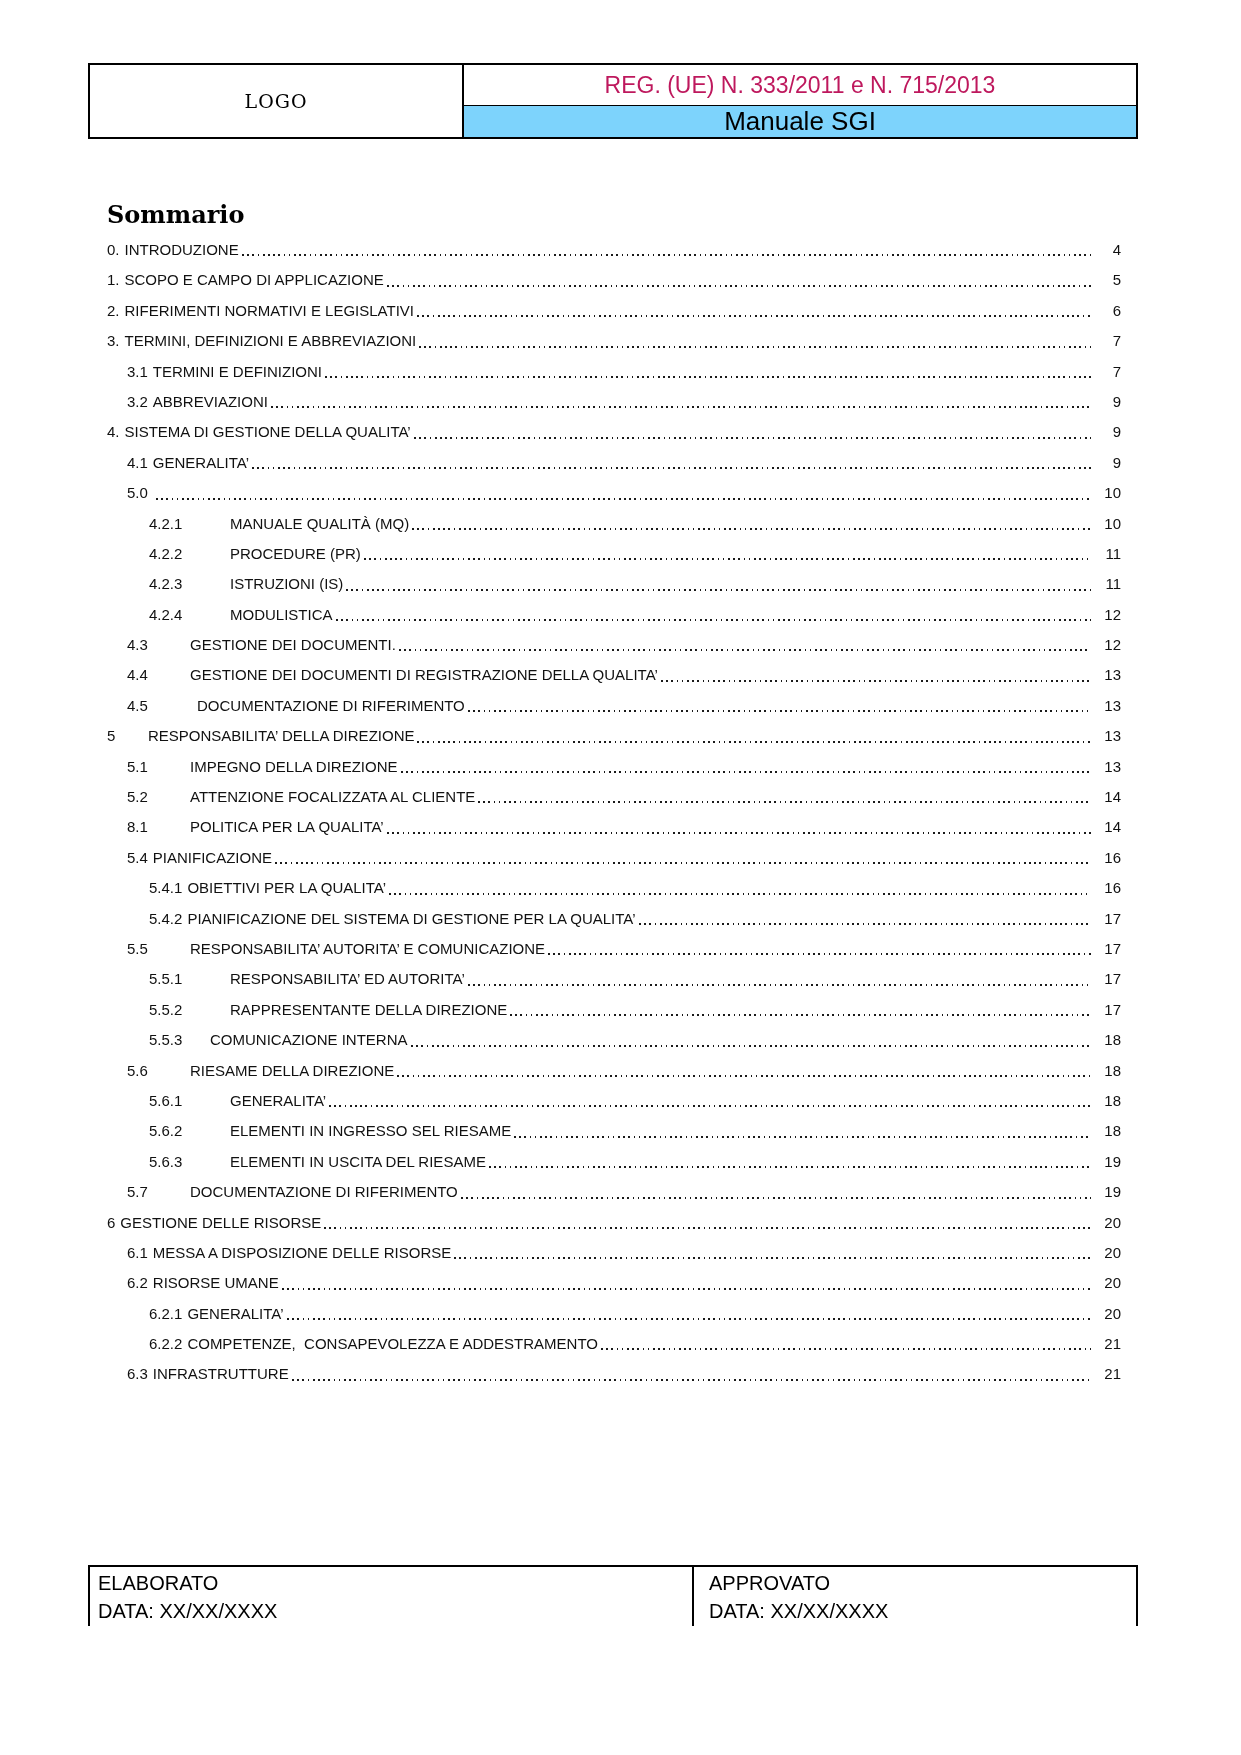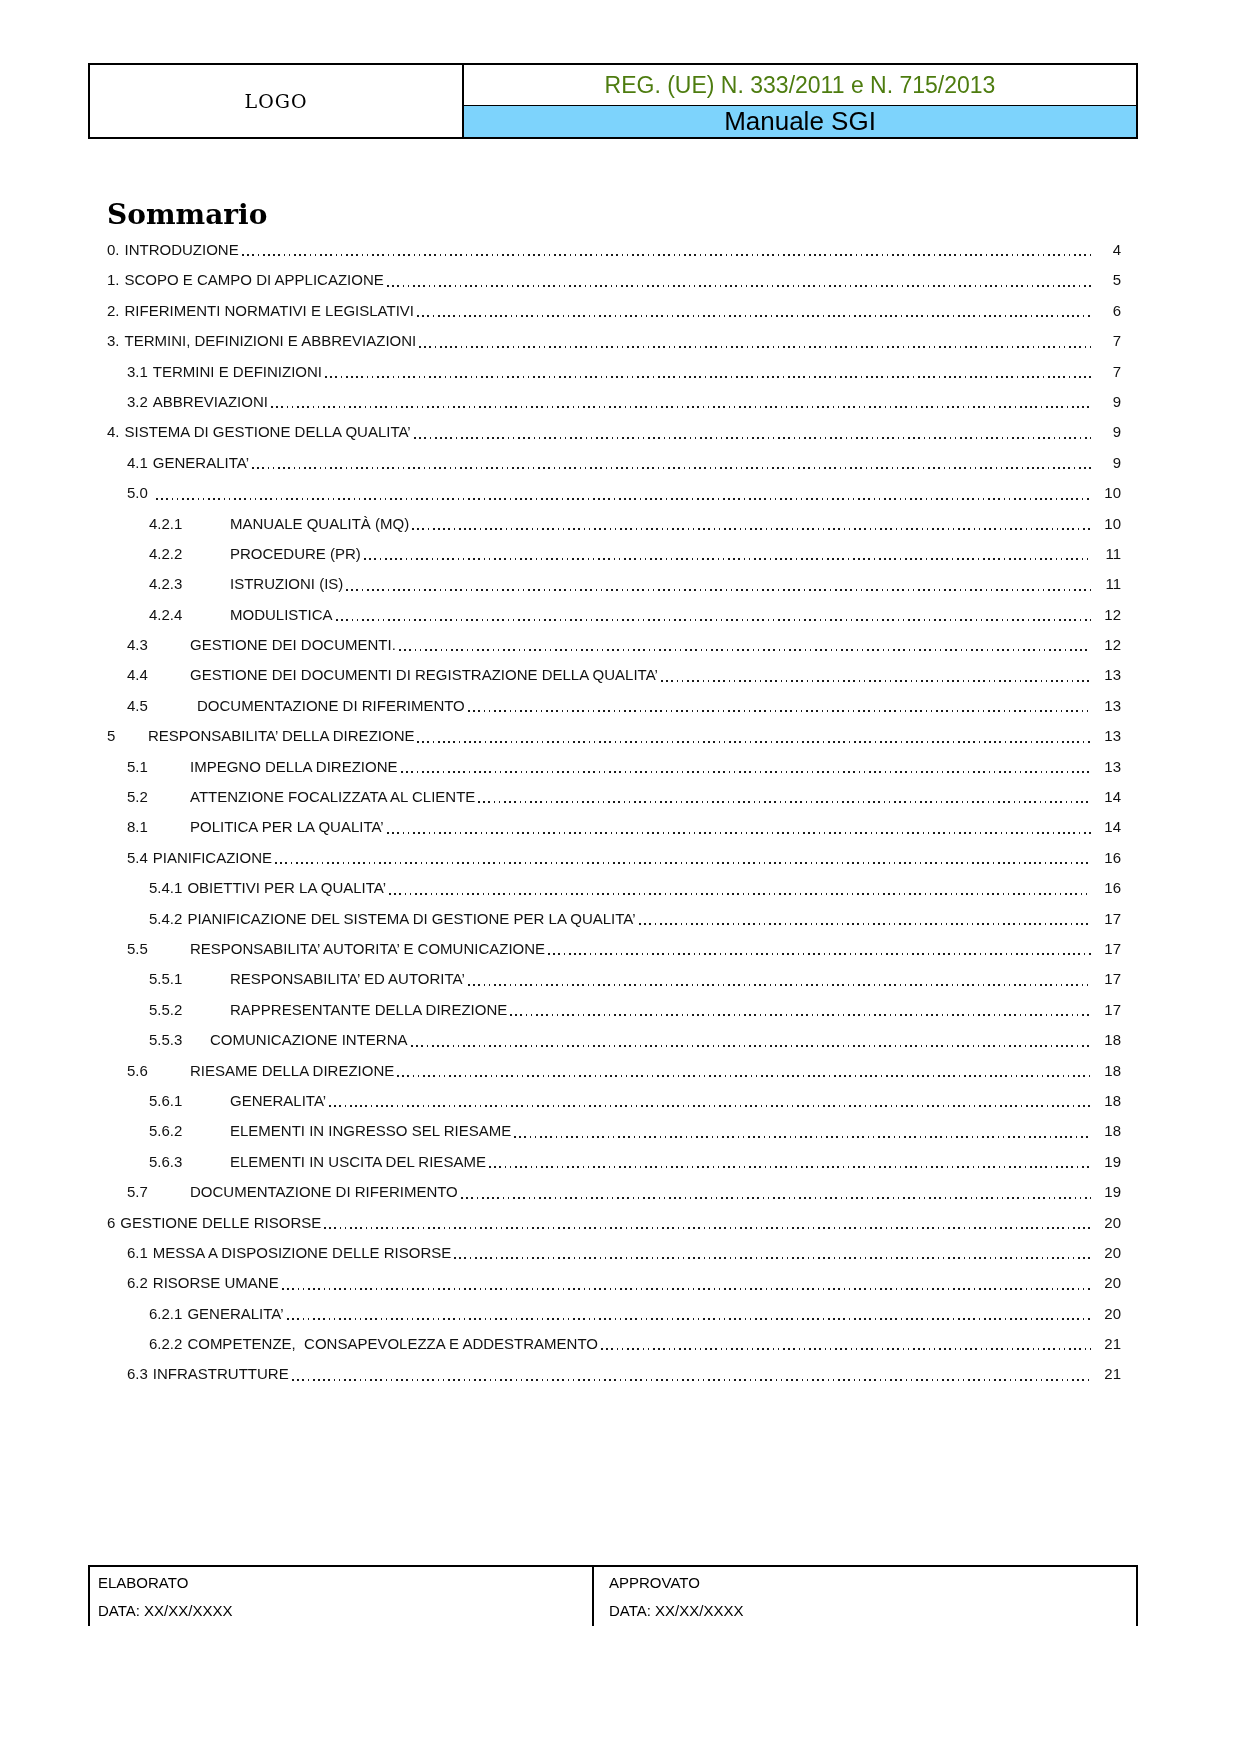--- a/index.html
+++ b/index.html
@@ -19,31 +19,31 @@
   }
   .logo-cell{
     width:374px;box-sizing:border-box;border-right:2px solid #000;
     display:flex;align-items:center;justify-content:center;
     font-family:"DejaVu Serif",serif;font-size:19px;letter-spacing:1px;color:#000;
   }
   .header-right{flex:1;display:flex;flex-direction:column;}
   .reg-row{
     height:51px;box-sizing:border-box;border-bottom:1.5px solid #000;
     display:flex;align-items:center;justify-content:center;
-    font-size:23px;color:#4d7c0f;
+    font-size:23px;color:#be185d;
   }
   .manual-row{
     flex:1;display:flex;align-items:center;justify-content:center;
     font-size:26px;color:#000;background:#ebebeb;
   }
 
   
   .toc{position:absolute;left:107px;top:200px;width:1014px;}
   .toc-heading{
-    font-family:"DejaVu Serif",serif;font-weight:bold;font-size:28px;
+    font-family:"DejaVu Serif",serif;font-weight:bold;font-size:24px;
     line-height:30px;margin:0 0 5px 0;color:#000;
   }
   .toc-row{display:flex;height:30.4px;font-size:15px;}
   .toc-row span{line-height:30.4px;}
   .lvl-1{padding-left:0;}
   .lvl-2{padding-left:20px;}
   .lvl-3{padding-left:42px;}
   .toc-num{flex:none;white-space:pre;}
   .gap-space .toc-num{margin-right:5px;}
   .gap-tab1  .toc-num{min-width:41px;}
@@ -59,22 +59,22 @@
   }
   .toc-page{flex:none;min-width:26px;text-align:right;}
 
   
   .footer{position:absolute;left:88px;top:1565px;width:1050px;}
   .sign-table{
     display:flex;border:2px solid #000;border-bottom:none;
     height:61px;box-sizing:border-box;
   }
   .sign-cell{
-    width:504px;box-sizing:border-box;border-right:2px solid #000;
-    padding:2px 8px 0 8px;font-size:15px;line-height:28px;color:#000;
+    width:604px;box-sizing:border-box;border-right:2px solid #000;
+    padding:2px 8px 0 8px;font-size:20px;line-height:28px;color:#000;
   }
   .sign-cell.right-cell{flex:1;border-right:none;padding-left:15px;}
   .rev-table{
     display:flex;border:2px solid #000;height:33px;box-sizing:border-box;
     font-size:16.5px;line-height:29px;color:#000;
   }
   .rev-left{flex:1;padding:0 8px;white-space:pre;}
   .rev-left b{font-weight:bold;}
   .rev-right{
     width:149px;box-sizing:border-box;border-left:2px solid #000;

